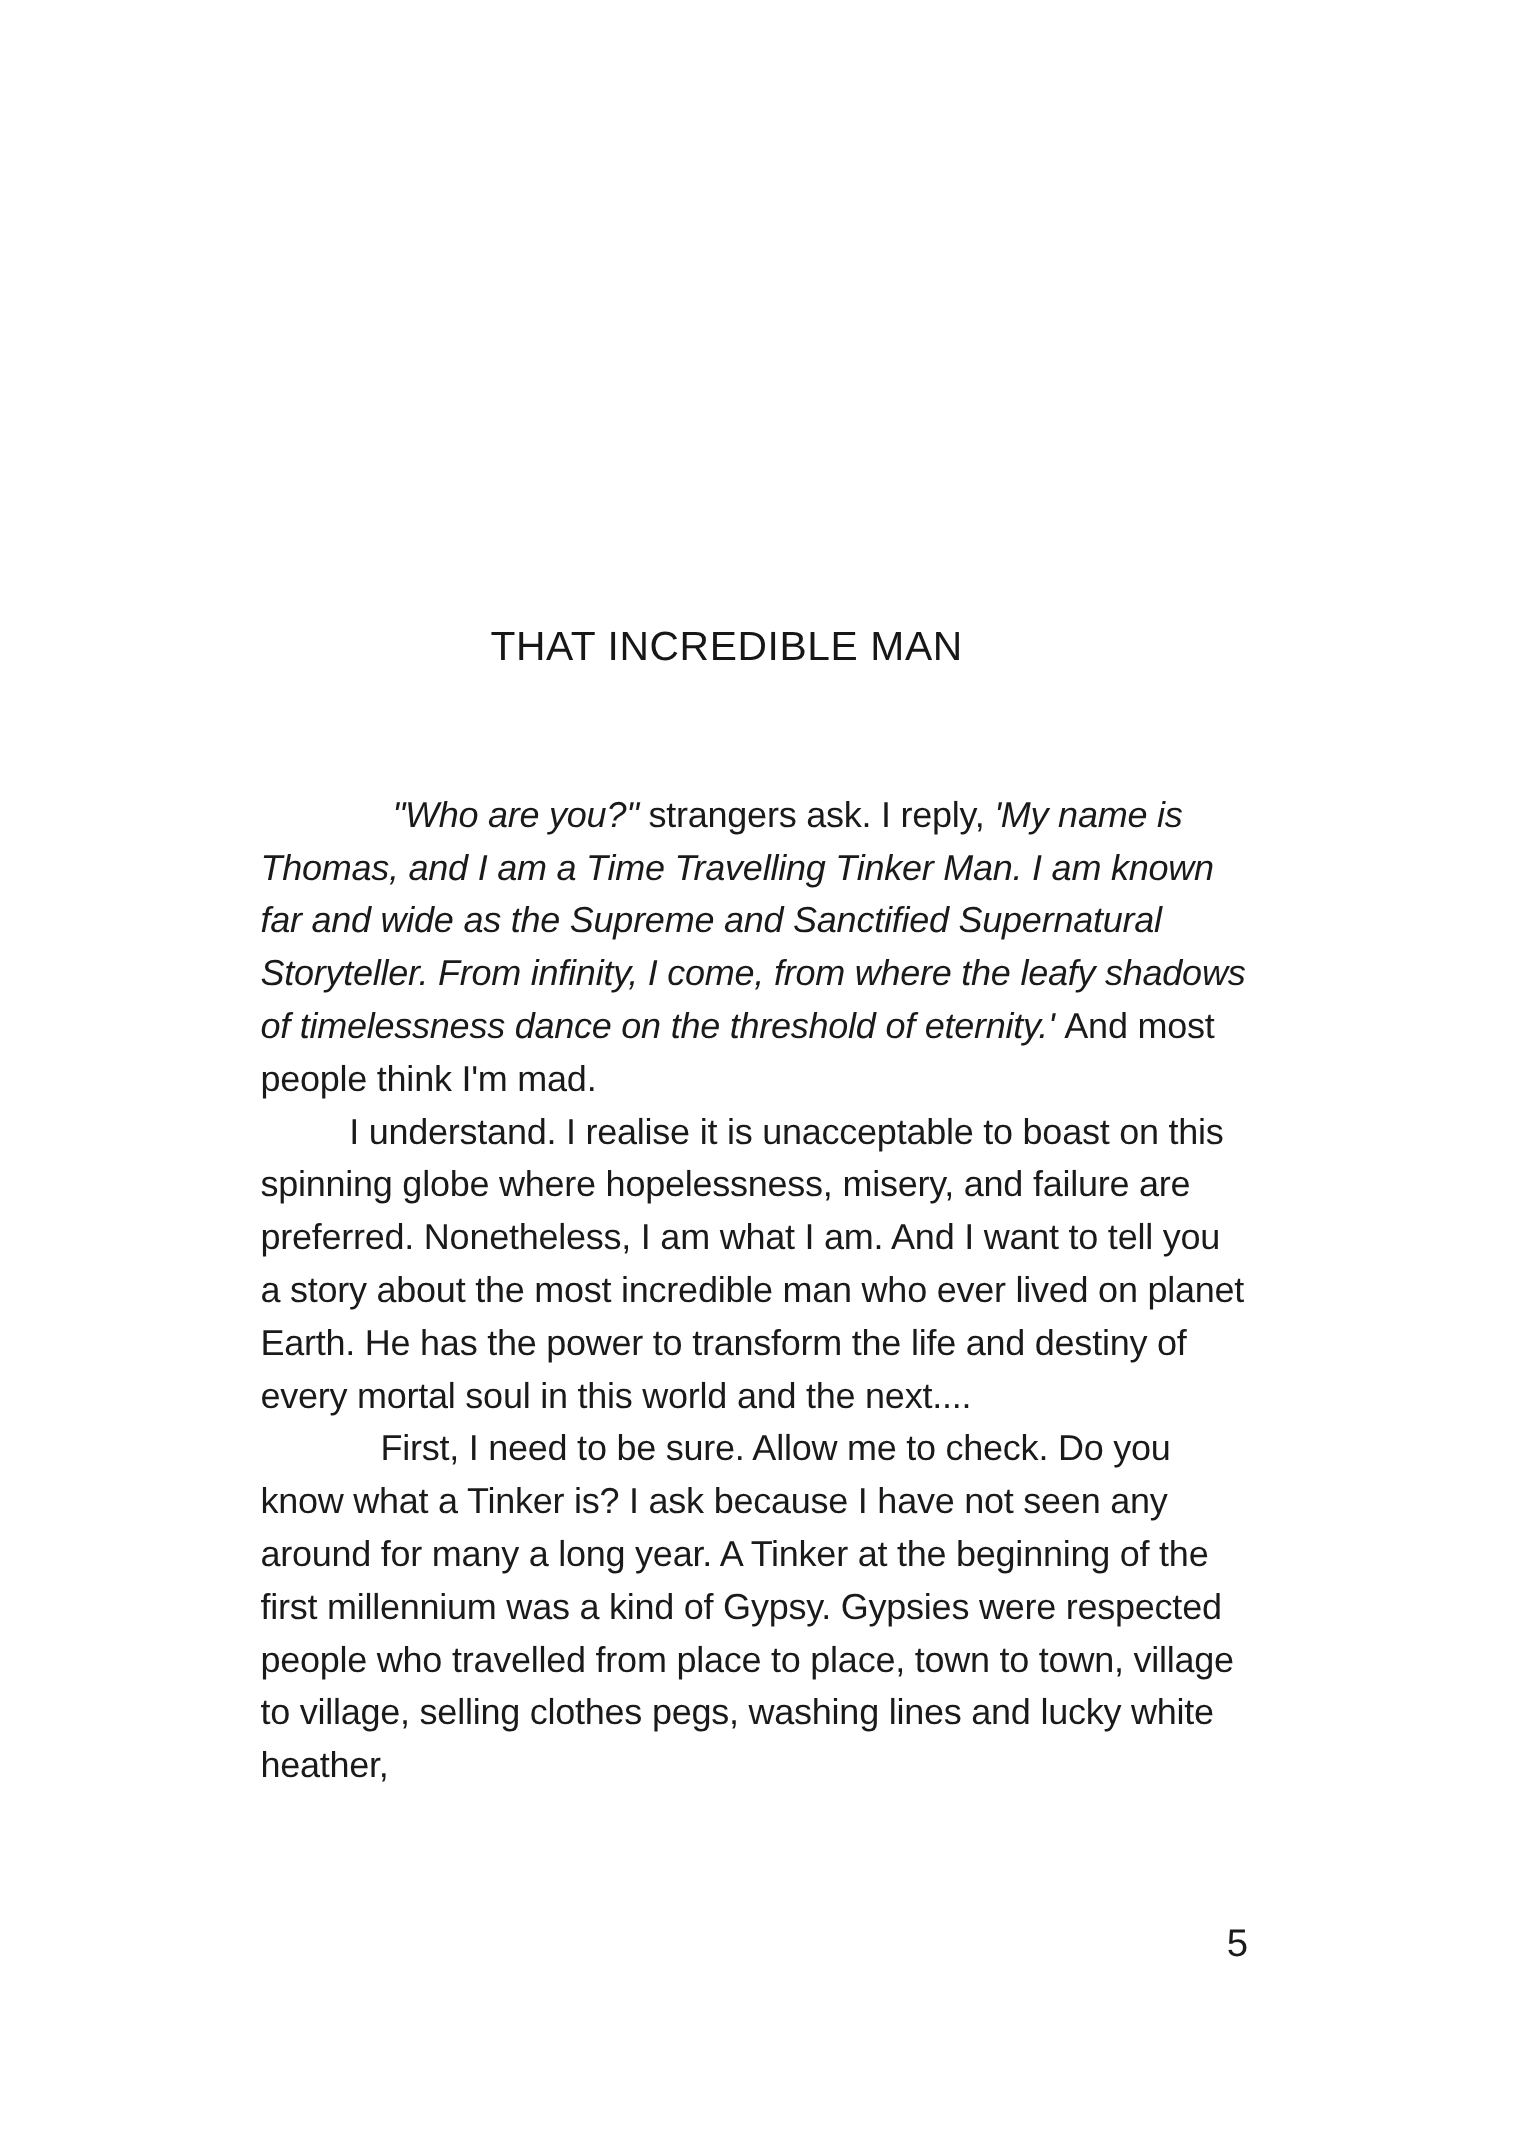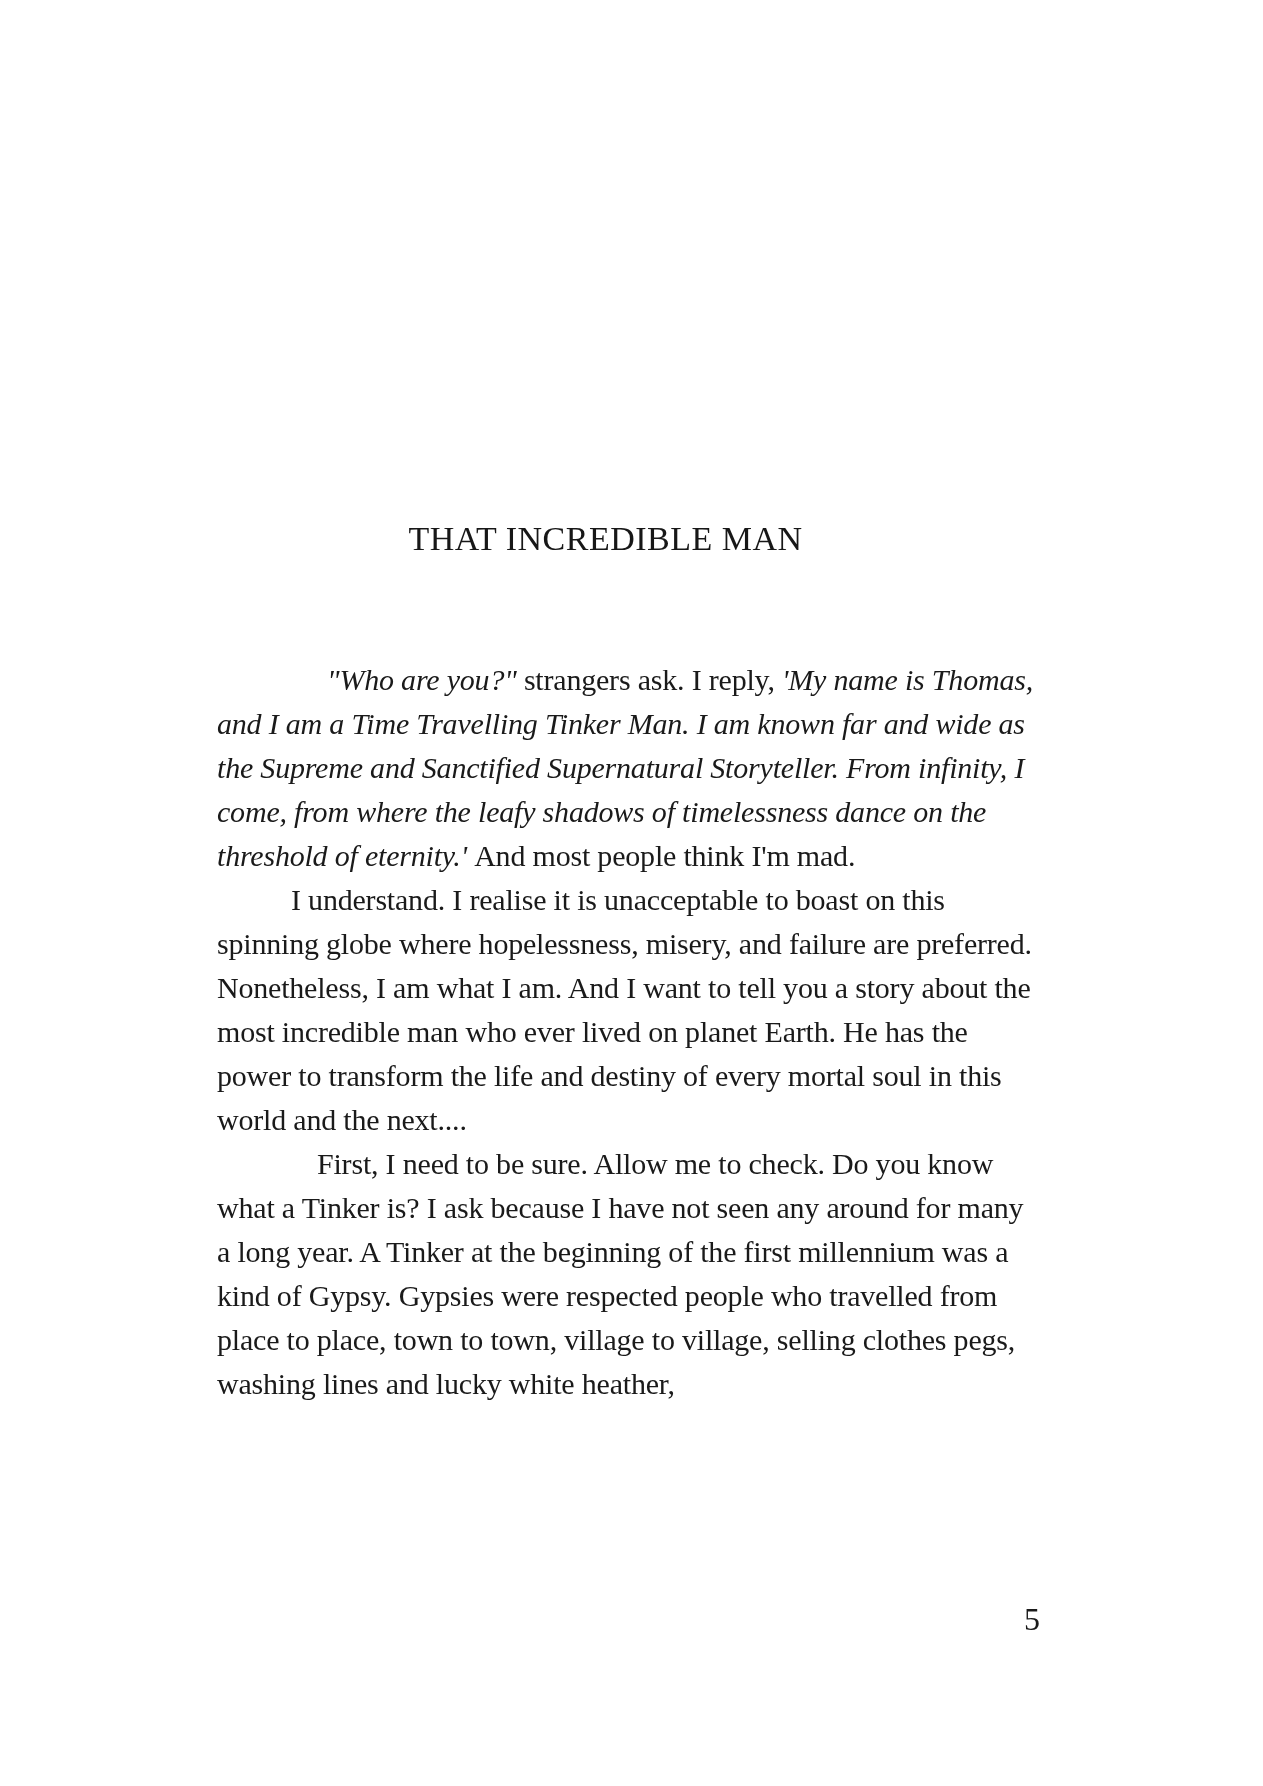--- a/index.html
+++ b/index.html
@@ -6,21 +6,21 @@
     margin: 0;
     padding: 0;
     background: #ffffff;
   }
   .page {
     position: relative;
     width: 1263px;
     height: 1724px;
     background: #ffffff;
     overflow: hidden;
-    font-family: Liberation Serif, serif;
+    font-family: Liberation Sans, sans-serif;
   }
   .doc-title {
     position: absolute;
     left: 217px;
     top: 517px;
     width: 823px;
     padding-right: 46px;
     box-sizing: border-box;
     text-align: center;
     font-size: 34px;

